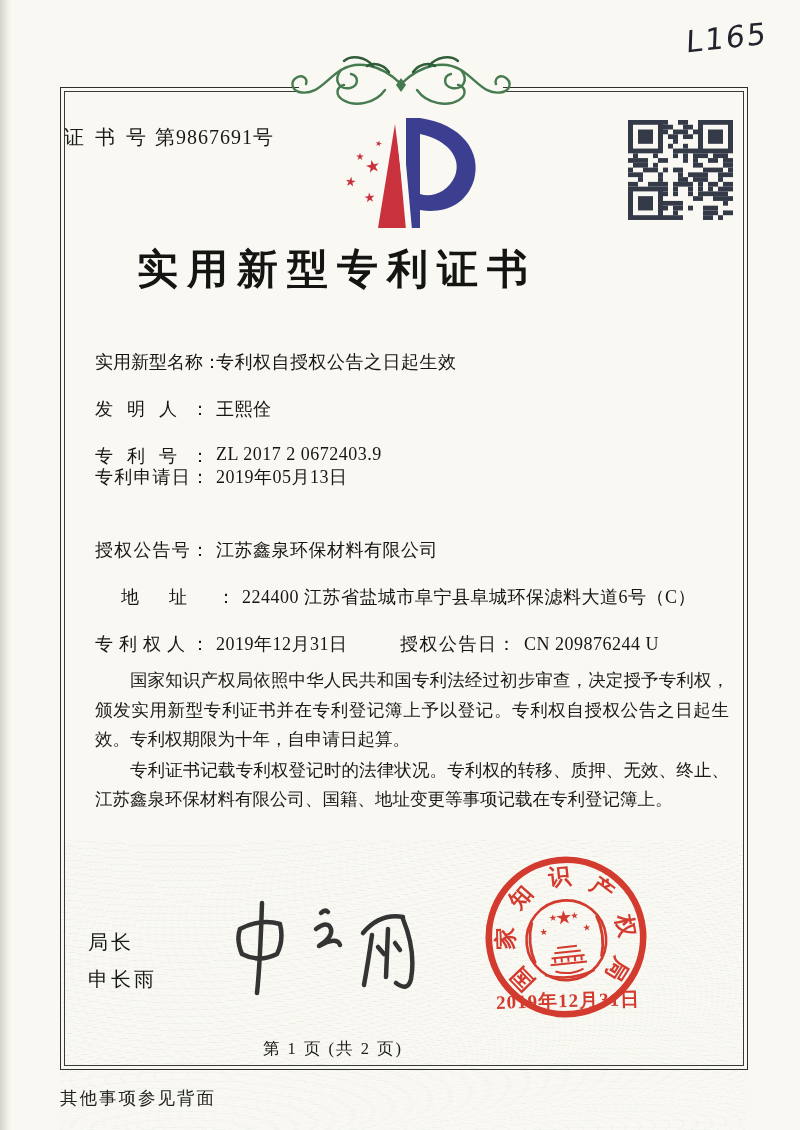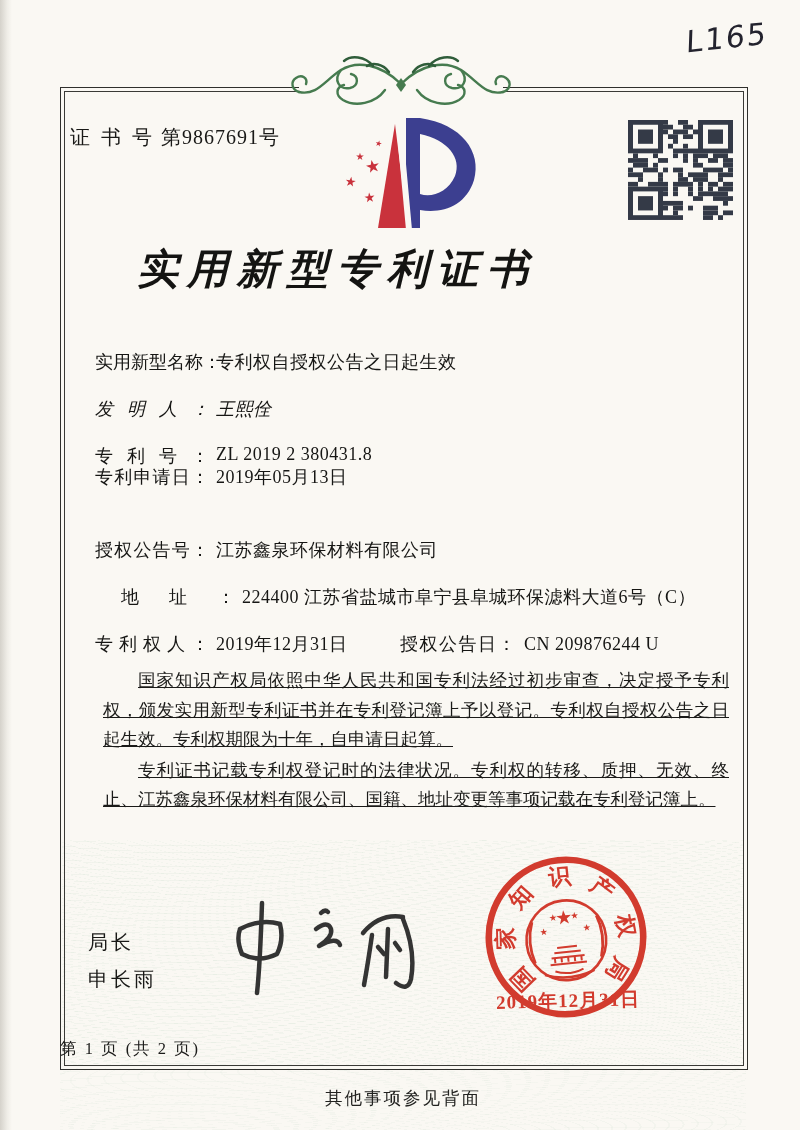--- a/index.html
+++ b/index.html
@@ -8,42 +8,42 @@
   .photo-edge{position:absolute;left:0;top:0;width:12px;height:100%;
         background:linear-gradient(90deg,#d5d2cb,#efede7 60%,rgba(250,248,243,0));}
   .guilloche{position:absolute;pointer-events:none;opacity:.5;
         background:
           repeating-radial-gradient(140% 90% at 18% 130%, rgba(130,178,146,.16) 0 1.5px, transparent 1.5px 11px),
           repeating-radial-gradient(140% 90% at 82% -30%, rgba(130,178,146,.13) 0 1.5px, transparent 1.5px 12px);}
   .frame-outer{position:absolute;left:60px;top:87px;width:686px;height:981px;border:1.6px solid #2f2f2c;}
   .frame-inner{position:absolute;left:3px;top:3px;right:3px;bottom:3px;border:1px solid #3a3a36;}
   .handnote{position:absolute;left:686px;top:20px;font-family:"DejaVu Sans",sans-serif;
         font-size:30px;color:#23232e;transform:rotate(-6deg) skewX(-8deg);letter-spacing:2px;}
-  .certno{position:absolute;left:70px;top:124px;font-size:20px;letter-spacing:3px;color:#191917;text-align:right;}
+  .certno{position:absolute;left:64px;top:124px;font-size:20px;letter-spacing:3px;color:#191917;text-align:right;}
   .certno .num{letter-spacing:1px;margin-left:6px;}
   .logo{position:absolute;left:336px;top:110px;}
   .qr{position:absolute;left:628px;top:120px;}
   .title{position:absolute;left:60px;top:242px;width:554px;text-align:center;
-        font-size:41px;font-weight:700;letter-spacing:9px;color:#141412;font-style:italic;}
+        font-size:41px;font-weight:700;letter-spacing:9px;color:#141412;}
   .fieldrow{position:absolute;left:95px;width:640px;font-size:18px;color:#161614;white-space:nowrap;}
   .flabel{display:inline-block;width:114px;text-align:justify;text-align-last:justify;vertical-align:top;}
   .fvalue{margin-left:7px;letter-spacing:.5px;}
   .pair2{position:absolute;left:305px;top:0;}
   .pair2 .flabel2{letter-spacing:1.5px;}
   .paras{position:absolute;left:95px;top:666px;width:634px;font-size:17.5px;line-height:29.5px;
         text-align:justify;color:#1a1a18;}
-  .paras p{margin:0 0 1px 8px;text-indent:2em;text-decoration:underline;}
+  .paras p{margin:0 0 1px 0;text-indent:2em;}
   .signer{position:absolute;left:88px;top:924px;font-size:20px;line-height:37px;letter-spacing:3px;color:#191917;}
   .signature{position:absolute;left:215px;top:893px;}
   .seal{position:absolute;left:483px;top:854px;transform:rotate(-6deg);}
   .seal text{fill:#d23b2e;}
   .sealdate{position:absolute;left:473px;top:988px;width:190px;text-align:center;
         color:#d23b2e;font-size:19px;font-weight:600;letter-spacing:1px;transform:rotate(-1.5deg);}
-  .pageinfo{position:absolute;left:60px;top:1038px;width:546px;text-align:left;font-size:16.5px;letter-spacing:2px;color:#1c1c1a;}
-  .backnote{position:absolute;left:60px;top:1086px;width:686px;text-align:center;font-size:17.5px;letter-spacing:2px;color:#222220;}
+  .pageinfo{position:absolute;left:60px;top:1038px;width:546px;text-align:center;font-size:16.5px;letter-spacing:2px;color:#1c1c1a;}
+  .backnote{position:absolute;left:60px;top:1086px;width:686px;text-align:left;font-size:17.5px;letter-spacing:2px;color:#222220;}
 </style>
 </head>
 <body>
 
 <div class="page">
 
   <div class="photo-edge"></div>
 
   <div class="guilloche" style="left:62px;top:840px;width:682px;height:226px;"></div>
   <div class="guilloche" style="left:60px;top:1068px;width:686px;height:62px;opacity:.35;"></div>
@@ -249,25 +249,25 @@
         <rect x="5" y="71.39999999999999" width="25" height="23.799999999999997" fill="#faf8f3"></rect>
         <rect x="10" y="76.16" width="15" height="14.28" fill="#343a47"></rect>
       </svg>
   </div>
 
   <div class="title">实用新型专利证书</div>
 
   <div class="fieldrow" style="top:350px;">
     <span class="flabel">实用新型名称：</span><span class="fvalue">专利权自授权公告之日起生效</span>
   </div>
-  <div class="fieldrow" style="top:397px;font-style:italic;">
+  <div class="fieldrow" style="top:397px;">
     <span class="flabel">发明人：</span><span class="fvalue">王熙佺</span>
   </div>
   <div class="fieldrow" style="top:444px;">
-    <span class="flabel">专利号：</span><span class="fvalue">ZL 2019 2 380431.8</span>
+    <span class="flabel">专利号：</span><span class="fvalue">ZL 2017 2 0672403.9</span>
   </div>
   <div class="fieldrow" style="top:465px;">
     <span class="flabel">专利申请日：</span><span class="fvalue">2019年05月13日</span>
   </div>
   <div class="fieldrow" style="top:538px;">
     <span class="flabel">授权公告号：</span><span class="fvalue">江苏鑫泉环保材料有限公司</span>
   </div>
   <div class="fieldrow" style="top:585px;margin-left:26px;">
     <span class="flabel">地址：</span><span class="fvalue">224400 江苏省盐城市阜宁县阜城环保滤料大道6号（C）</span>
   </div>

